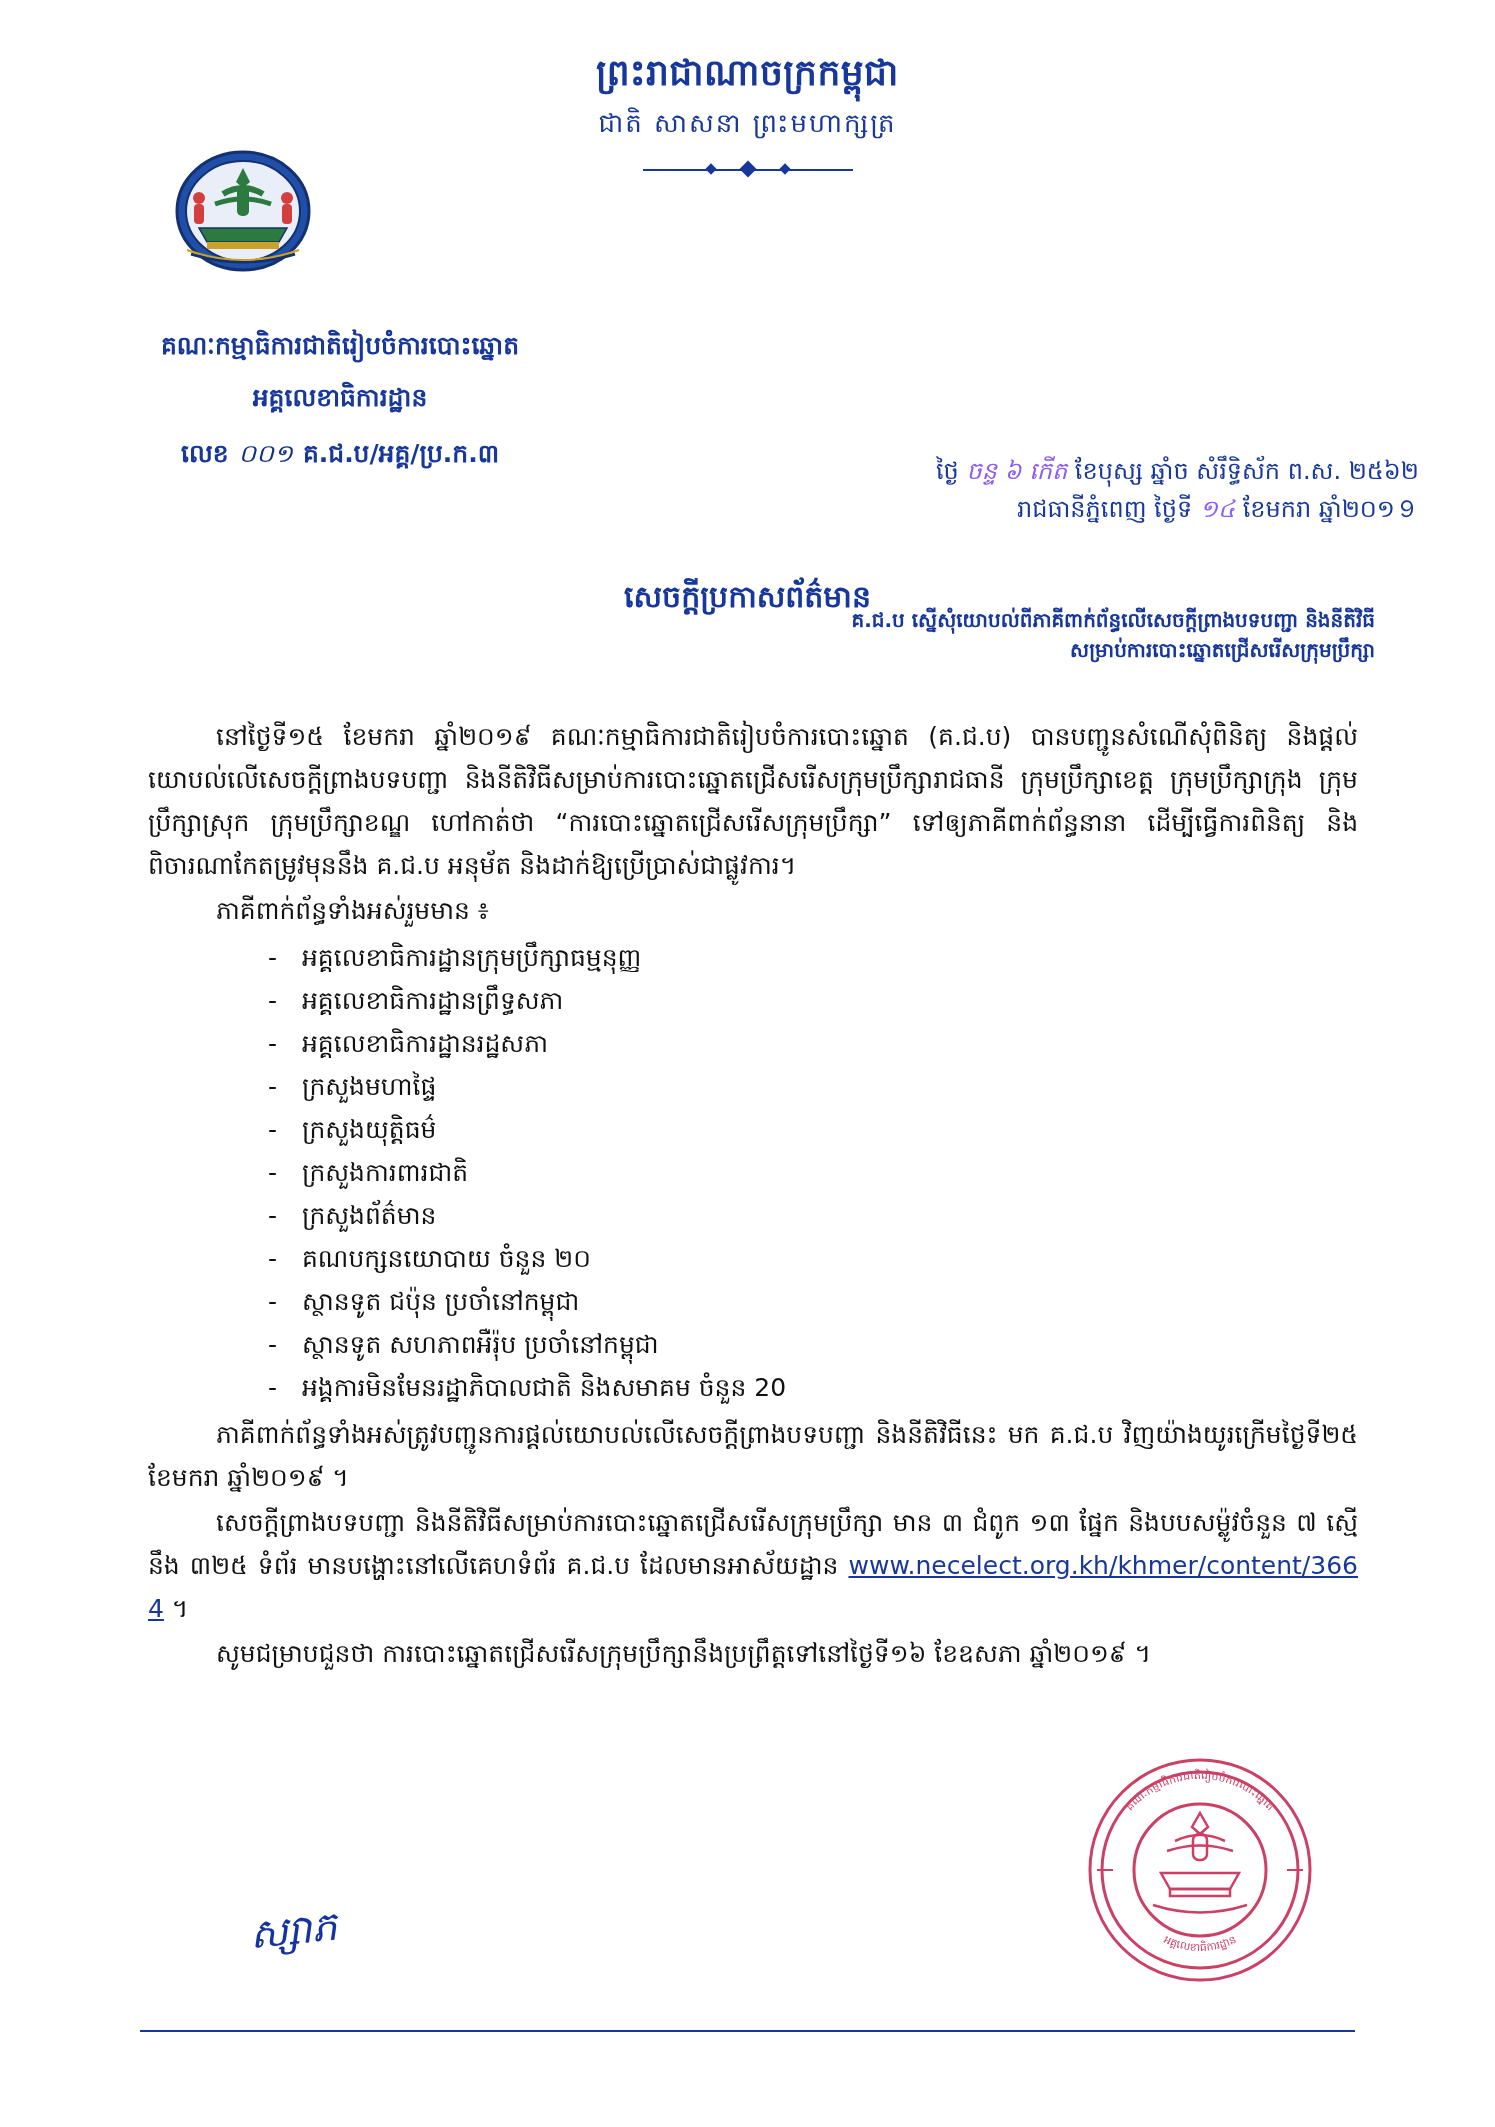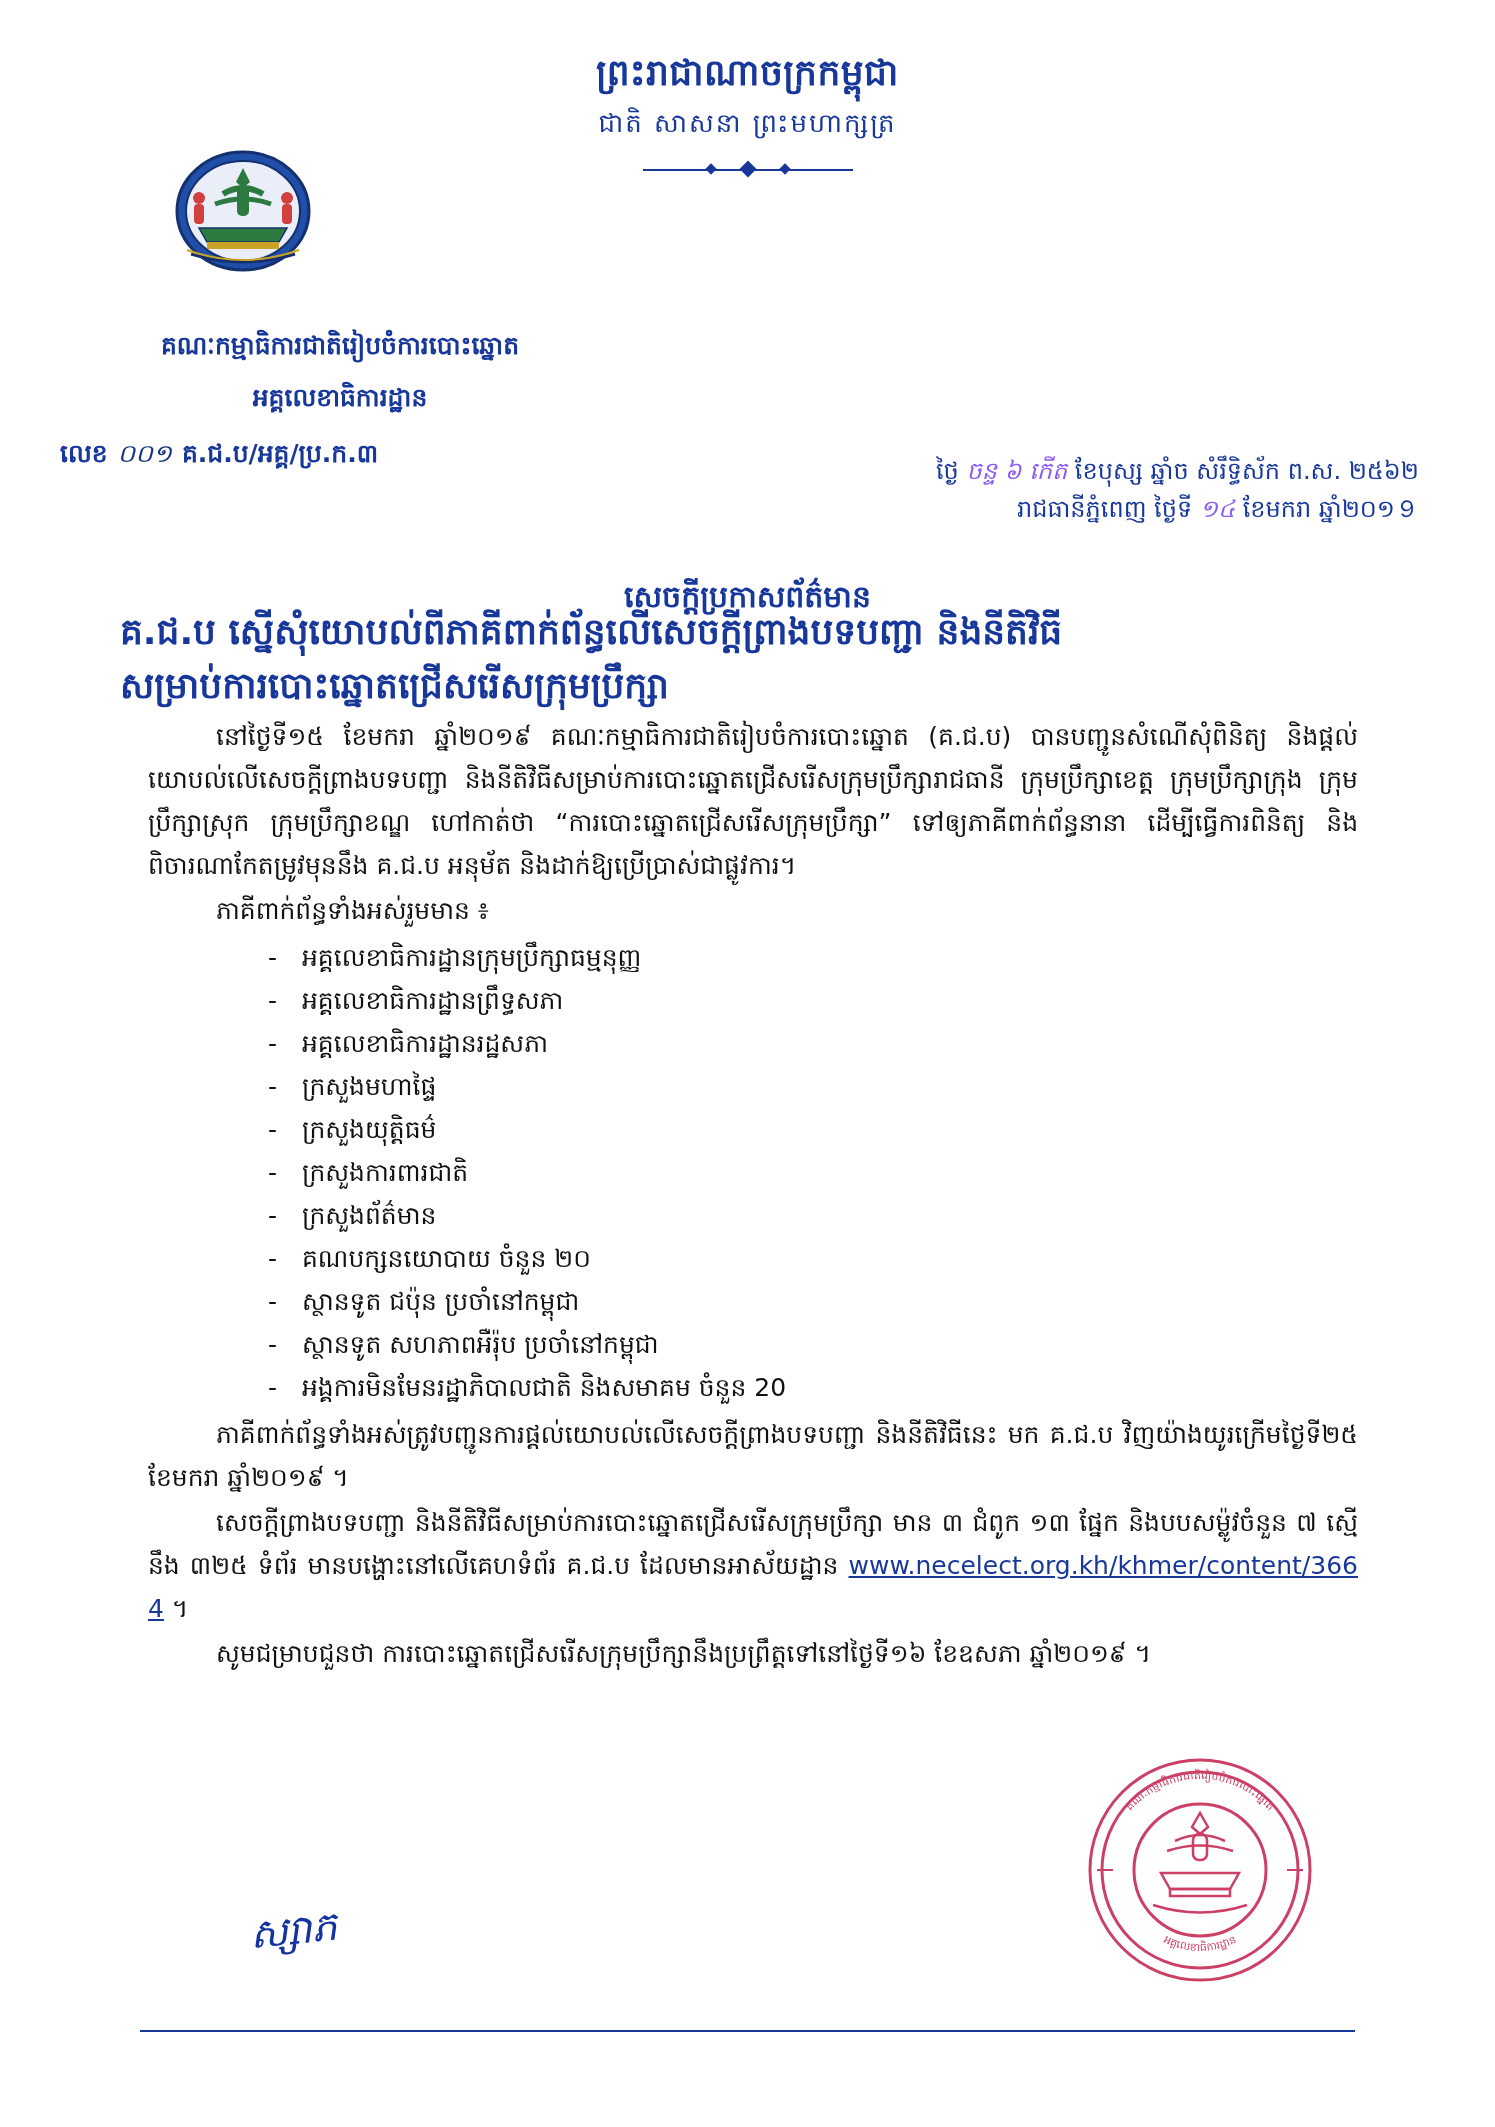--- a/index.html
+++ b/index.html
@@ -68,21 +68,21 @@
     left: 60px;
     top: 330px;
     width: 560px;
     text-align: center;
     color: #17379b;
   }
   .org-name { font-size: 25px; font-weight: bold; }
   .org-sub { font-size: 25px; font-weight: bold; margin-top: 16px; }
   .org-num {
     font-size: 25px; font-weight: bold; margin-top: 20px;
-    display: flex; align-items: baseline; gap: 10px;
+    display: flex; justify-content: center; align-items: baseline; gap: 10px;
   }
   .hand {
     font-family: "DejaVu Serif", serif;
     color: #13317f;
     font-style: italic;
     font-weight: normal;
   }
 
   
   .date-block {
@@ -104,23 +104,23 @@
     top: 550px; left: 0; right: 0;
     text-align: center;
     color: #17379b;
     font-size: 30px;
     font-weight: bold;
     margin-top: 28px;
   }
   .ann-sub {
     position: absolute;
     top: 605px; left: 120px; right: 120px;
-    text-align: left;
-    color: #17379b;
-    font-size: 36px;
+    text-align: right;
+    color: #17379b;
+    font-size: 20px;
     font-weight: bold;
     line-height: 1.5;
   }
 
   
   .body-wrap {
     position: absolute;
     top: 715px;
     left: 148px;
     width: 1210px;

